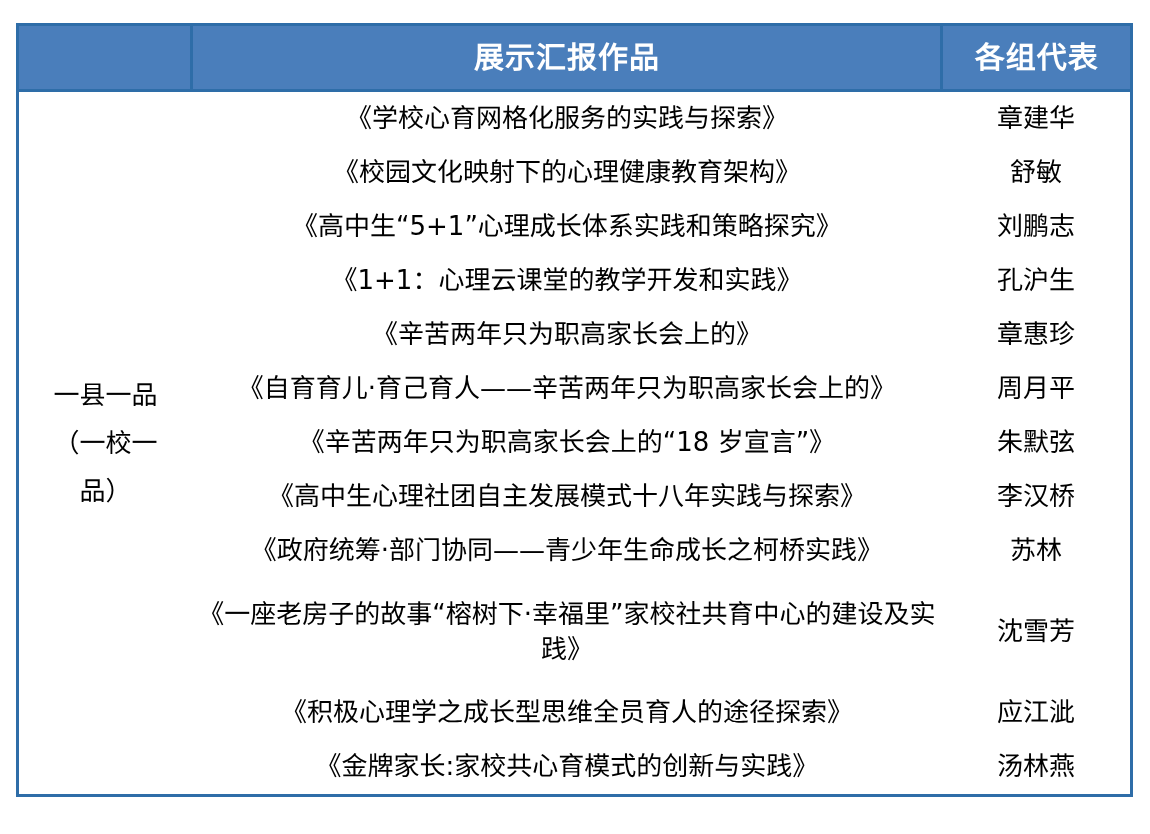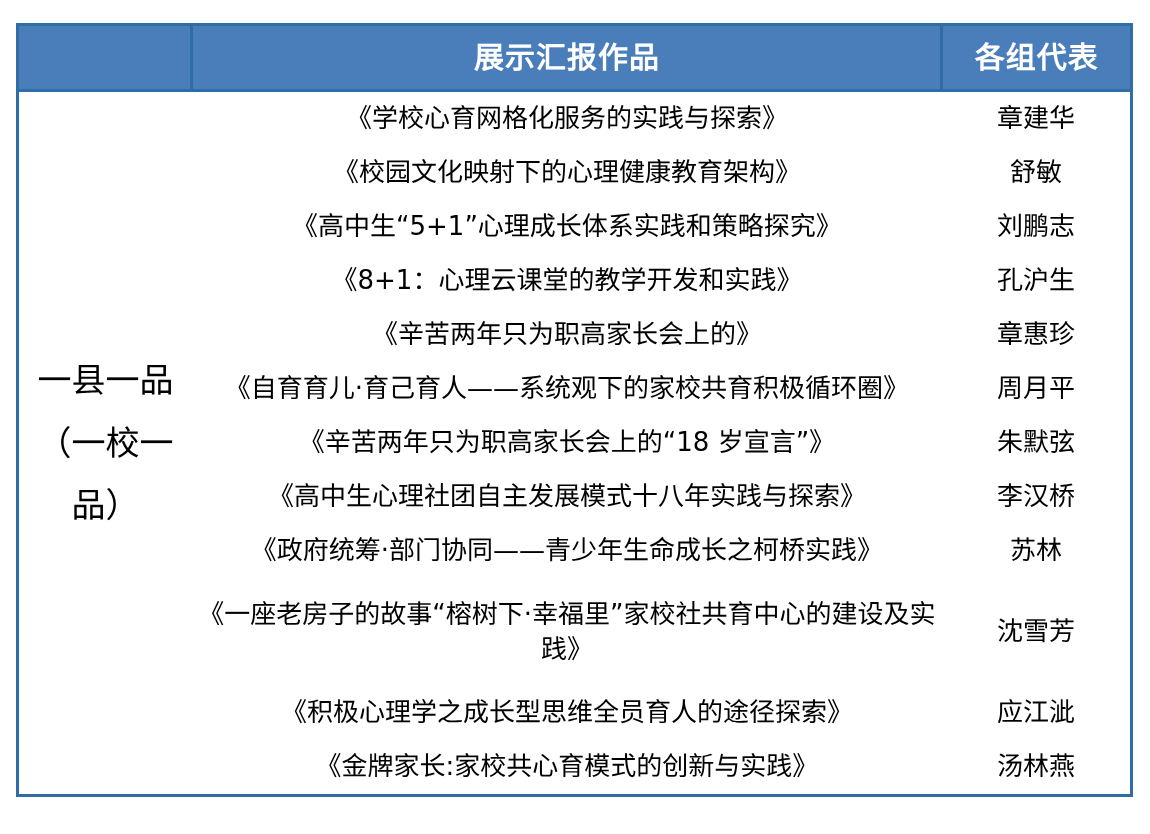--- a/index.html
+++ b/index.html
@@ -69,21 +69,21 @@
     color: #000000;
     line-height: 1.35;
     border-bottom: 2px solid #2E6DA8;
   }
   tbody tr:last-child td {
     border-bottom: 0;
   }
 
   td.col-category {
     border-right: 3px solid #2E6DA8;
-    font-size: 34px;
+    font-size: 26px;
     line-height: 1.85;
     white-space: pre-line;
     padding: 0 8px;
     border-bottom: 0;
   }
 
   td.col-work {
     border-right: 3px solid #2E6DA8;
     padding: 8px 12px;
     margin-left: 29px;
@@ -154,37 +154,37 @@
       <tr class="row-single">
         <td class="col-work">
           <span class="work-text">《高中生“5+1”心理成长体系实践和策略探究》</span>
         </td>
         <td class="col-rep">
           <span class="rep-text">刘鹏志</span>
         </td>
       </tr>
       <tr class="row-single">
         <td class="col-work">
-          <span class="work-text">《8+1：心理云课堂的教学开发和实践》</span>
+          <span class="work-text">《1+1：心理云课堂的教学开发和实践》</span>
         </td>
         <td class="col-rep">
           <span class="rep-text">孔沪生</span>
         </td>
       </tr>
       <tr class="row-single">
         <td class="col-work">
           <span class="work-text">《辛苦两年只为职高家长会上的》</span>
         </td>
         <td class="col-rep">
           <span class="rep-text">章惠珍</span>
         </td>
       </tr>
       <tr class="row-single">
         <td class="col-work">
-          <span class="work-text">《自育育儿·育己育人——系统观下的家校共育积极循环圈》</span>
+          <span class="work-text">《自育育儿·育己育人——辛苦两年只为职高家长会上的》</span>
         </td>
         <td class="col-rep">
           <span class="rep-text">周月平</span>
         </td>
       </tr>
       <tr class="row-single">
         <td class="col-work">
           <span class="work-text">《辛苦两年只为职高家长会上的“18 岁宣言”》</span>
         </td>
         <td class="col-rep">

